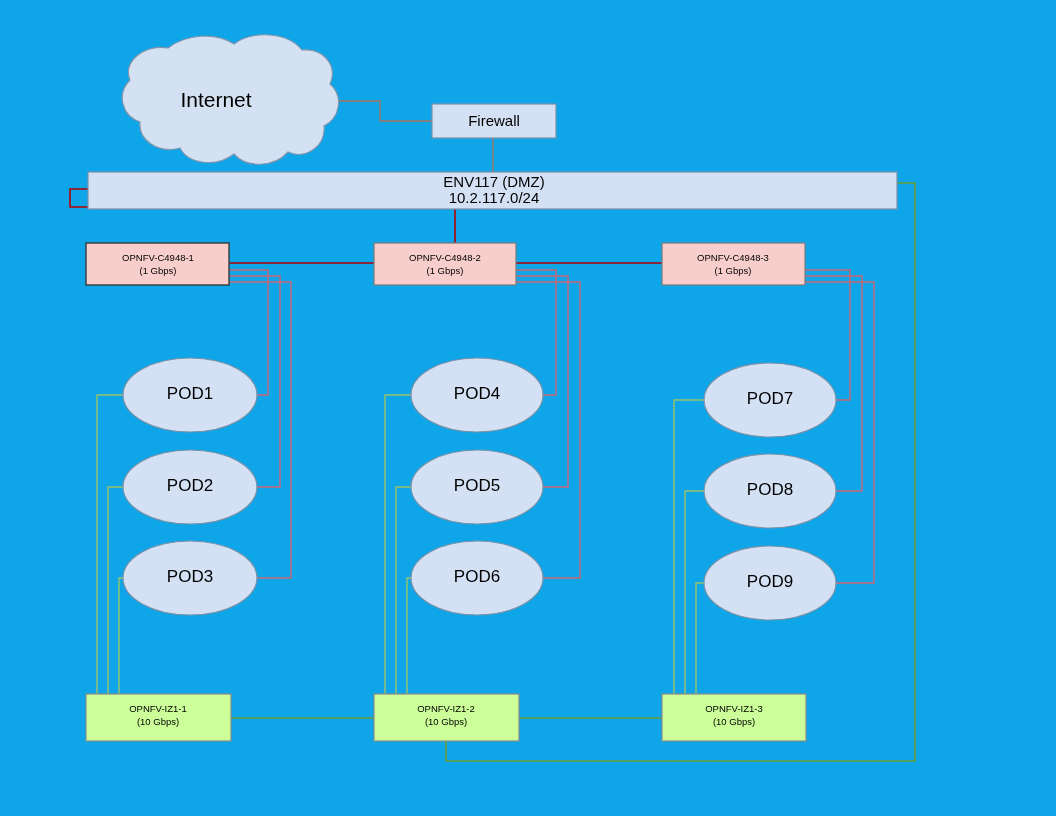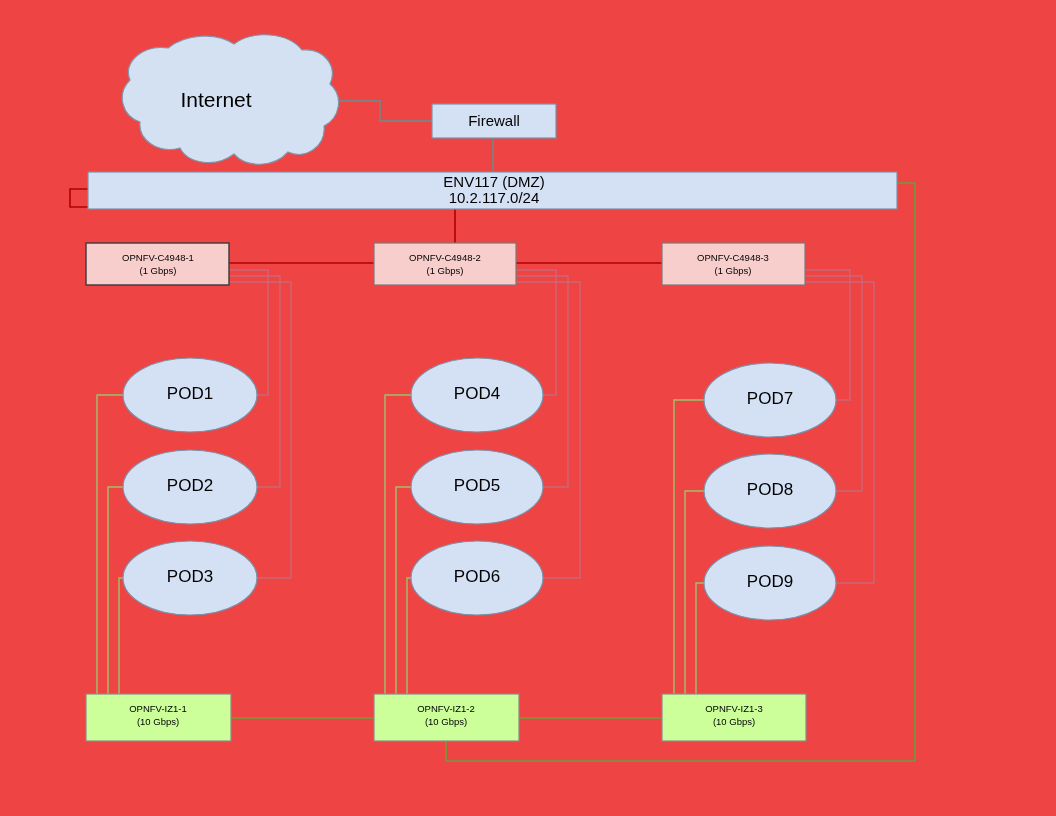--- a/index.html
+++ b/index.html
@@ -7,21 +7,21 @@
     padding: 0;
     background: #ffffff;
   }
   body {
     font-family: "Liberation Sans", sans-serif;
   }
   #canvas-wrap {
     position: relative;
     width: 1056px;
     height: 816px;
-    background: #ef4444;
+    background: #0ea5e9;
     overflow: hidden;
   }
   svg#diagram {
     display: block;
     width: 1056px;
     height: 816px;
   }
   .node-label {
     font-family: "Liberation Sans", sans-serif;
     fill: #000000;

